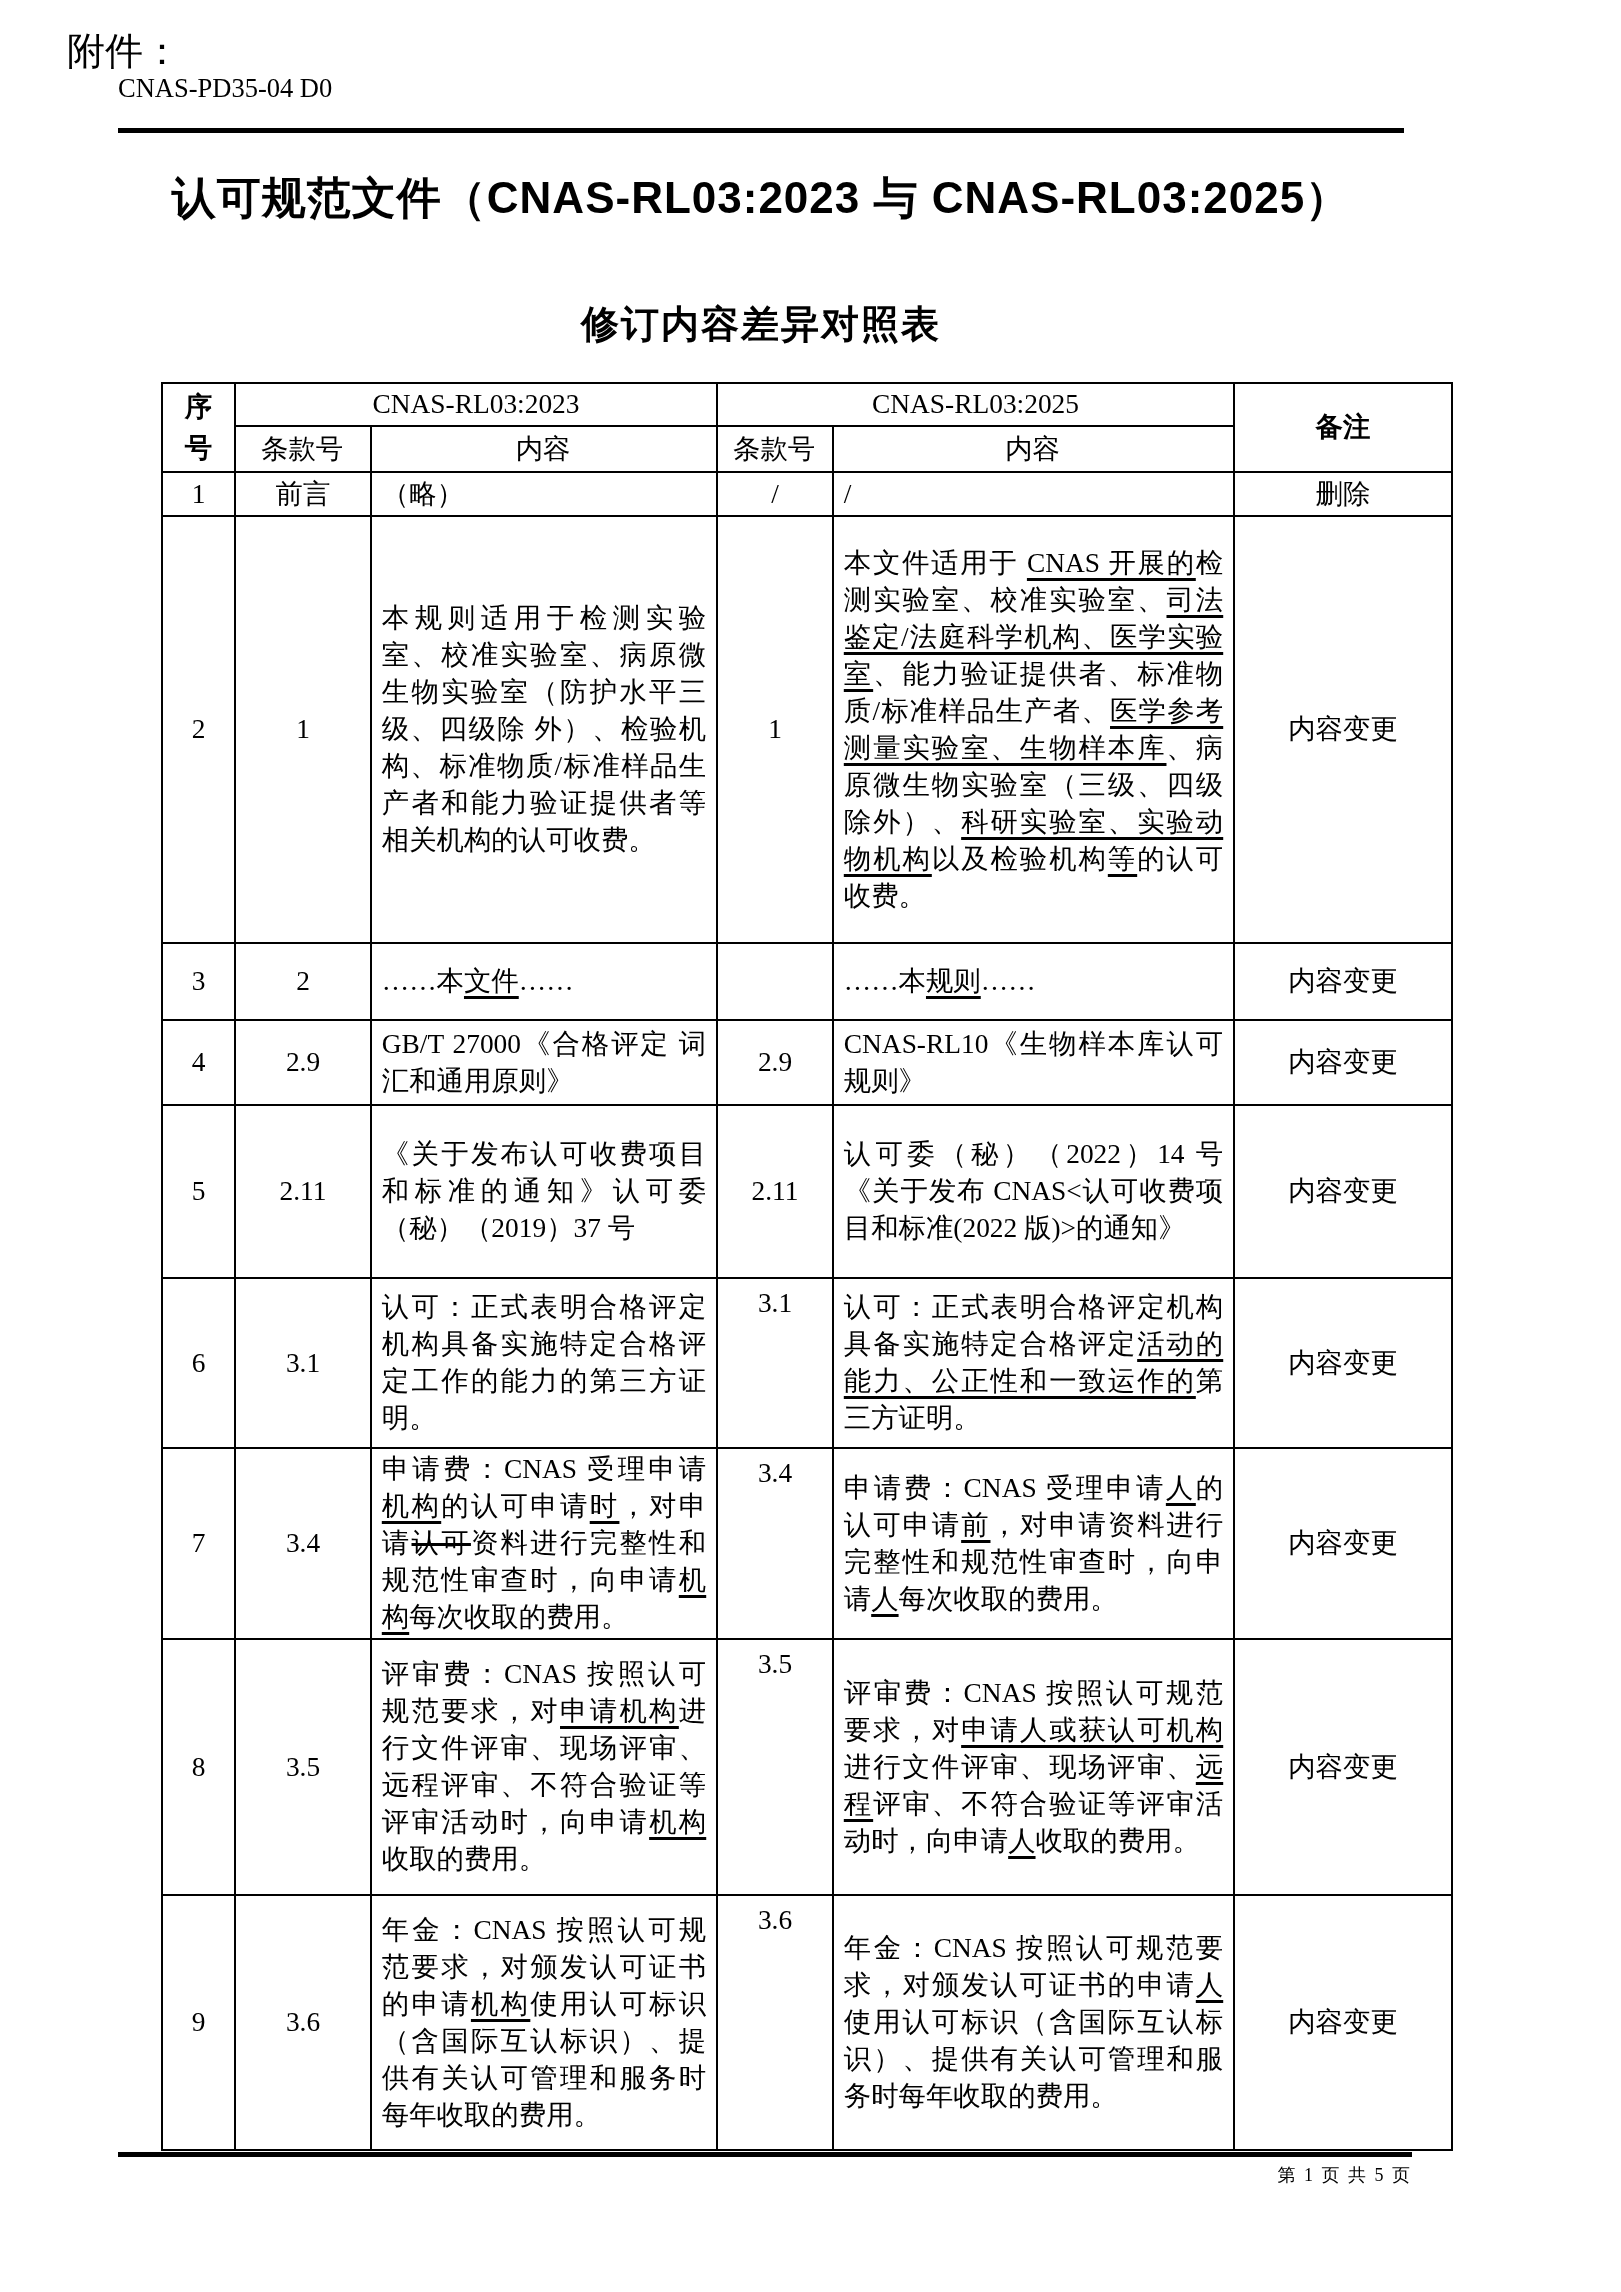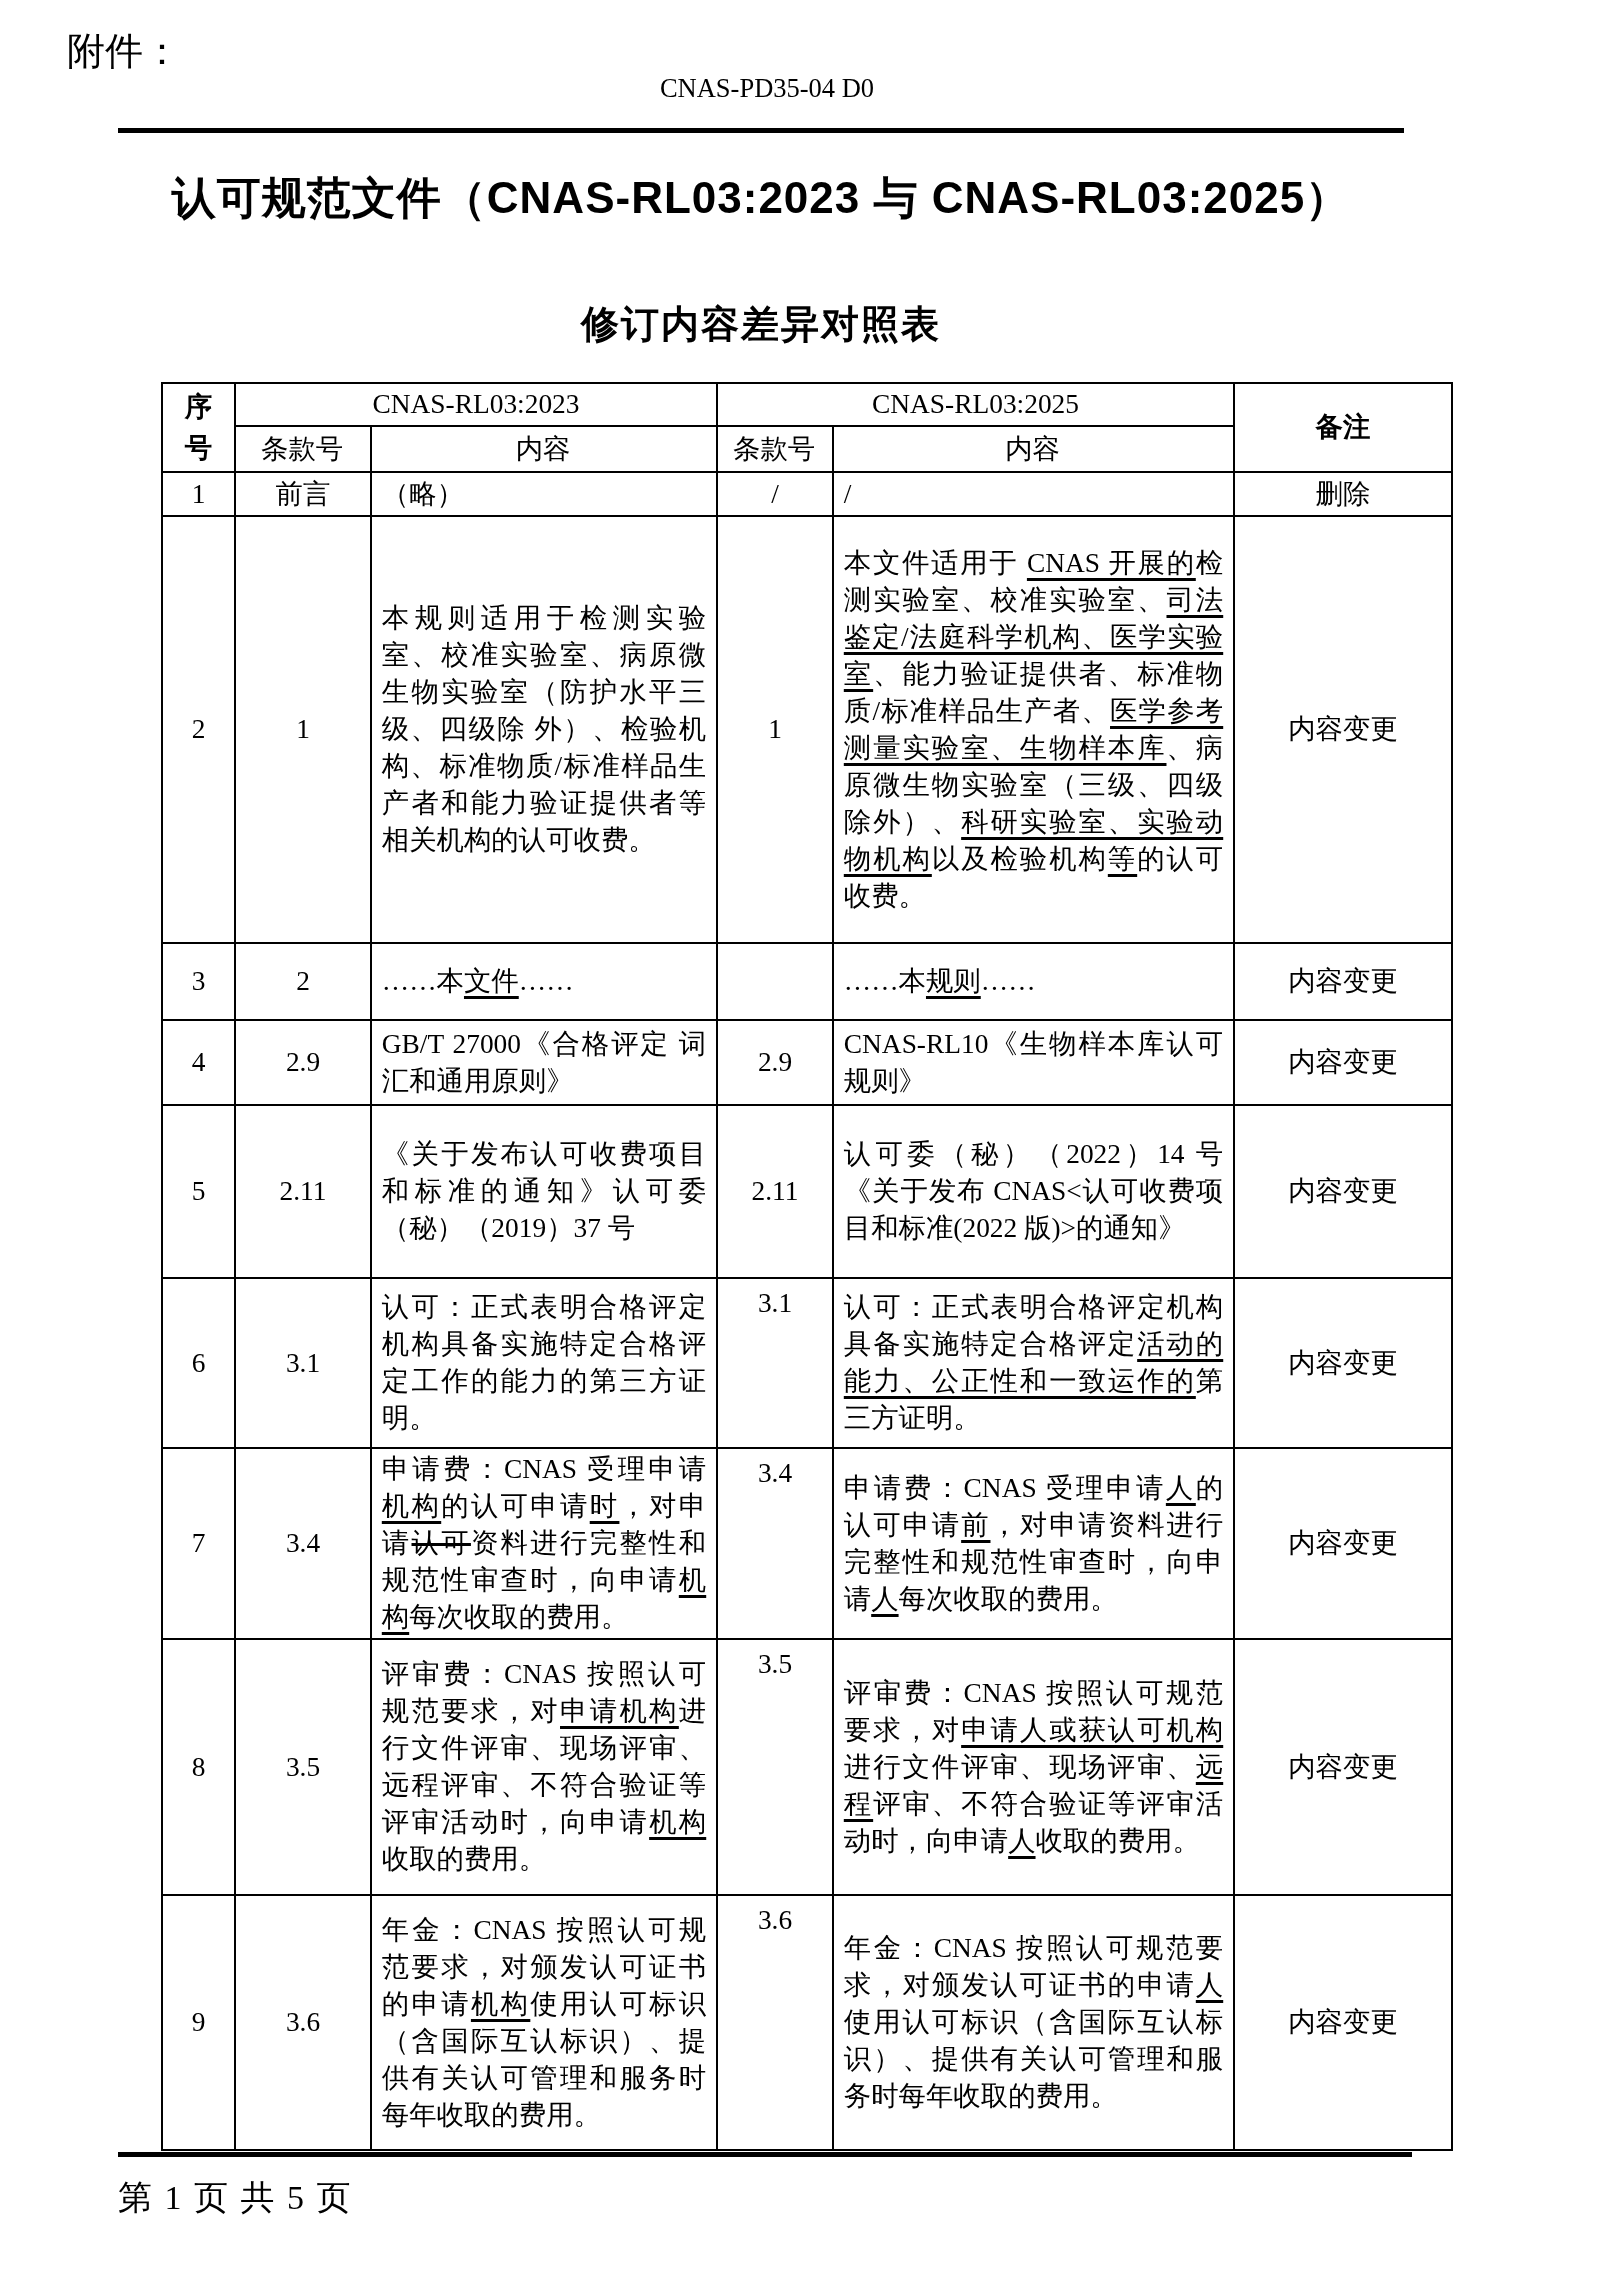--- a/index.html
+++ b/index.html
@@ -17,23 +17,23 @@
   }
   .attachment {
     position: absolute;
     left: 67px;
     top: 25.5px;
     font-size: 38px;
   }
   .doc-code {
     position: absolute;
     top: 73px;
-    left: 124px;
-    width: 1286px;
-    text-align: center;
+    left: 118px;
+    width: 1286px;
+    text-align: left;
     font-size: 26.5px;
   }
   .rule-top {
     position: absolute;
     left: 118px;
     top: 128px;
     width: 1286px;
     height: 4.9px;
     background: #000;
   }
@@ -120,24 +120,23 @@
     top: 2152px;
     width: 1294px;
     height: 4.9px;
     background: #000;
   }
   .footer-text {
     position: absolute;
     top: 2163px;
     left: 118px;
     width: 1294px;
-    text-align: left;
-    font-size: 34px;
+    text-align: right;
+    font-size: 18px;
     letter-spacing: 2px;
-    margin-top: 12px;
   }
 </style>
 </head>
 <body>
 
 <div class="attachment">附件：</div>
 
 <div class="doc-code">CNAS-PD35-04 D0</div>
 
 <div class="rule-top"></div>

